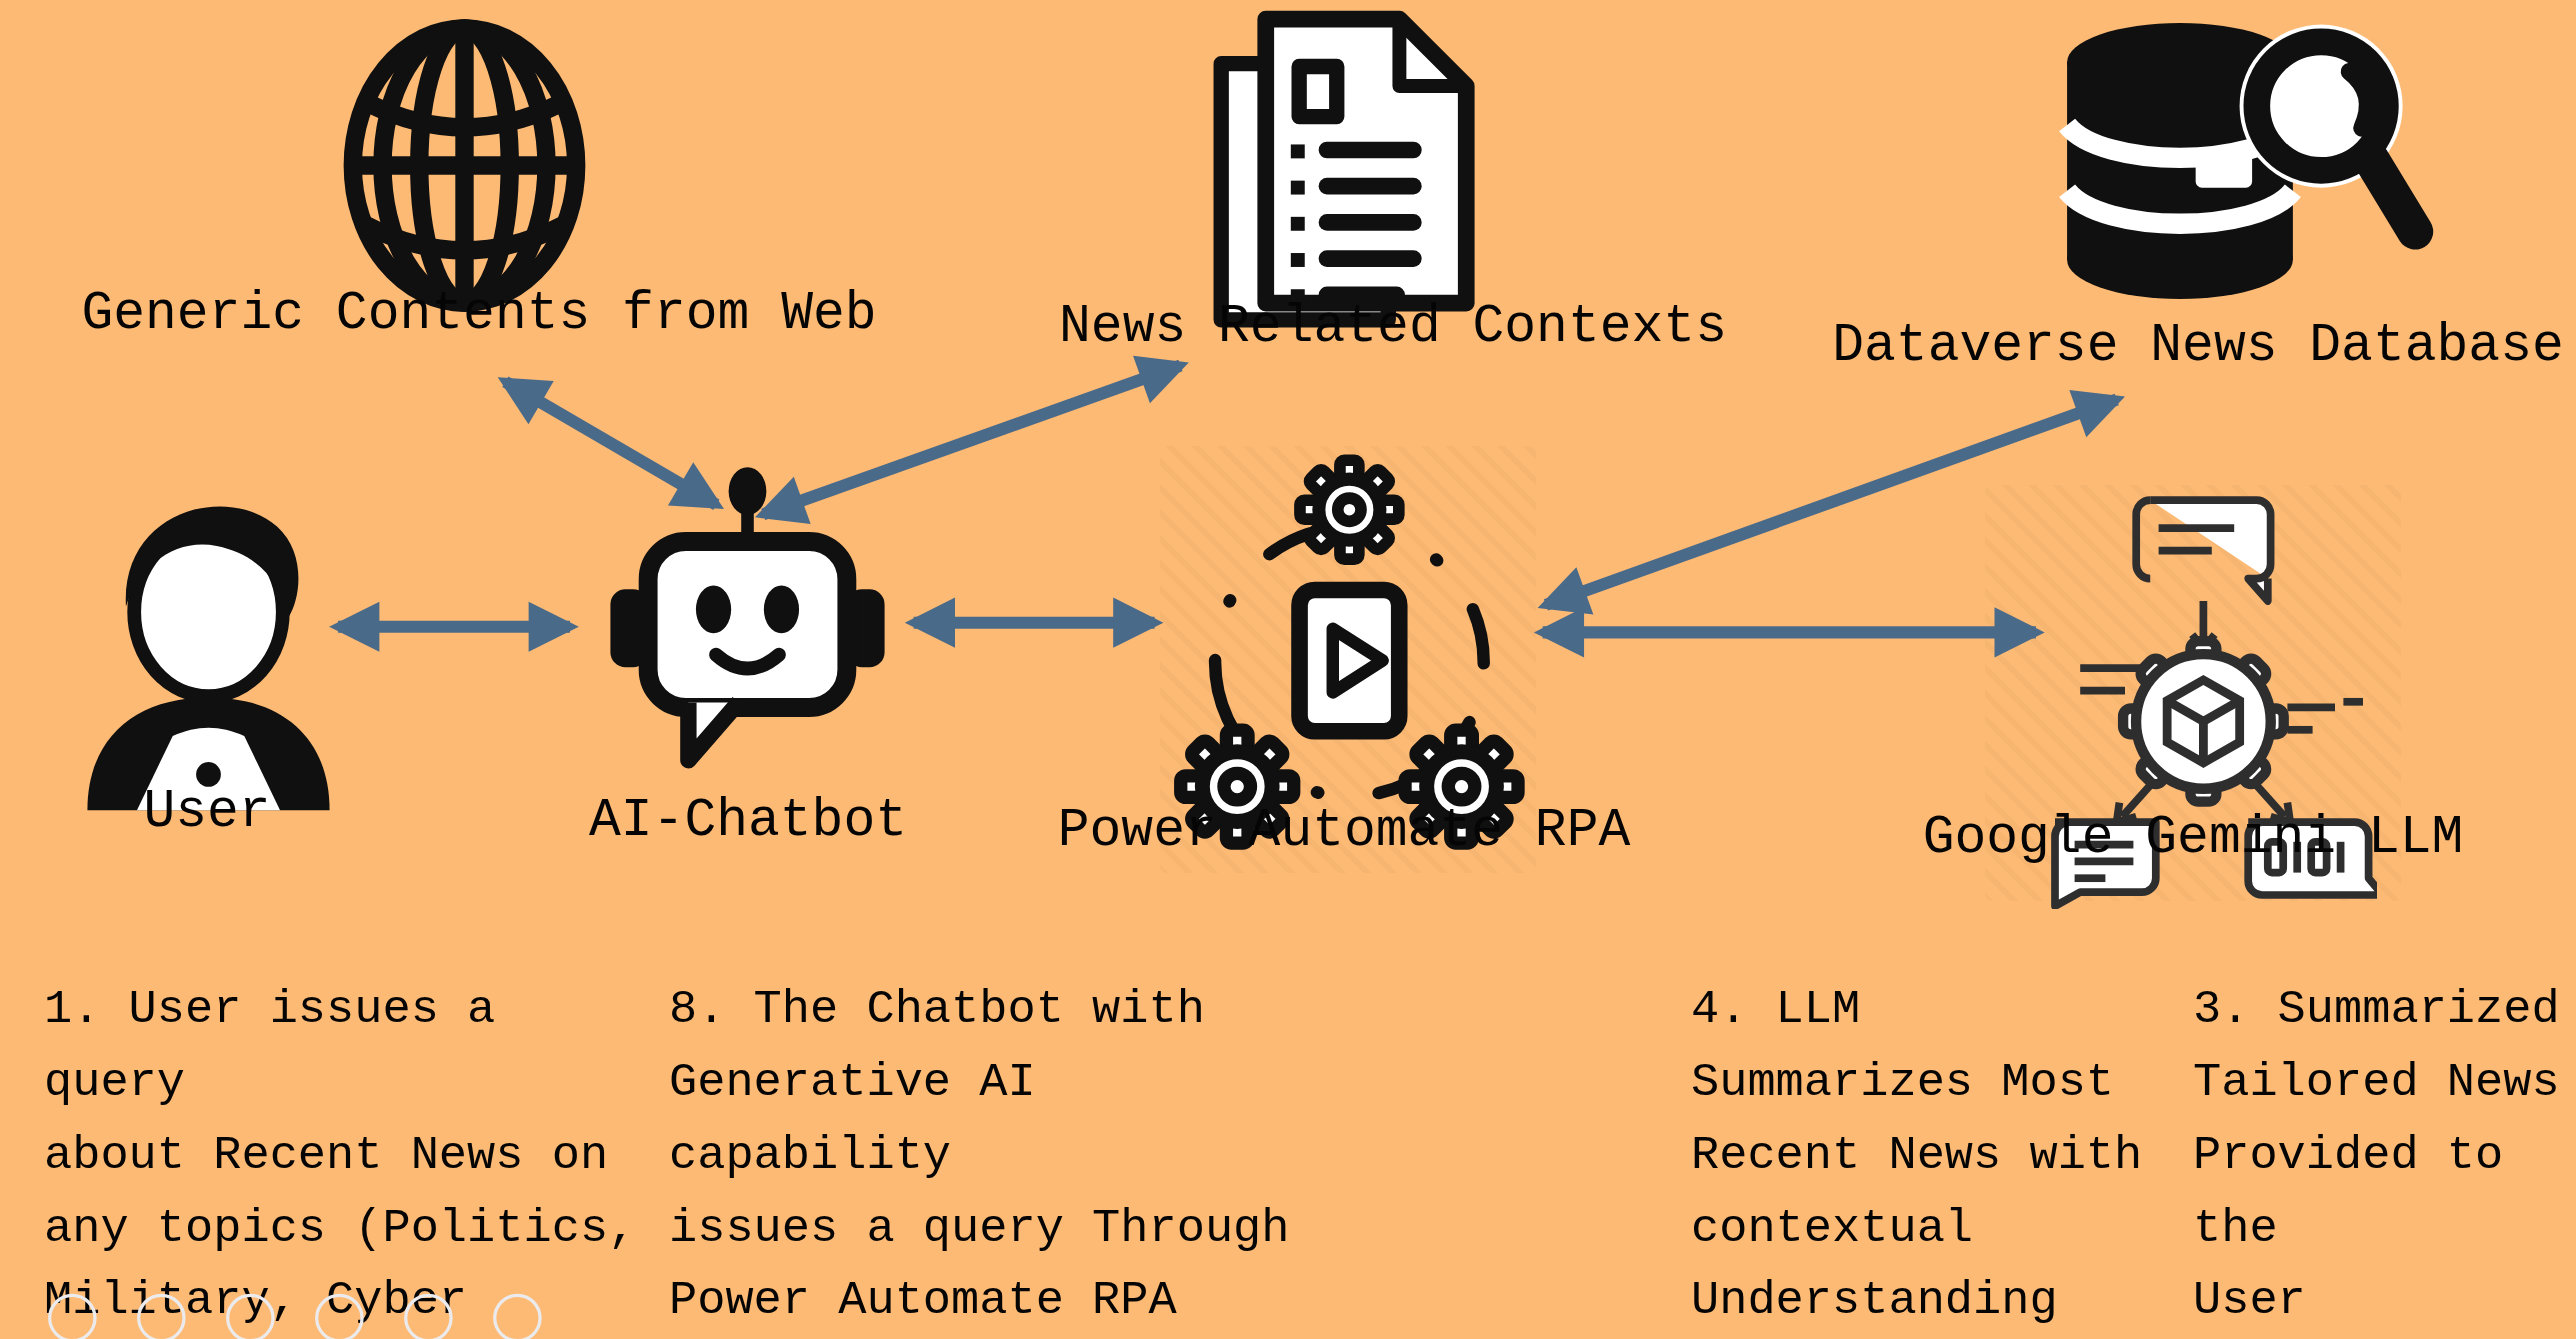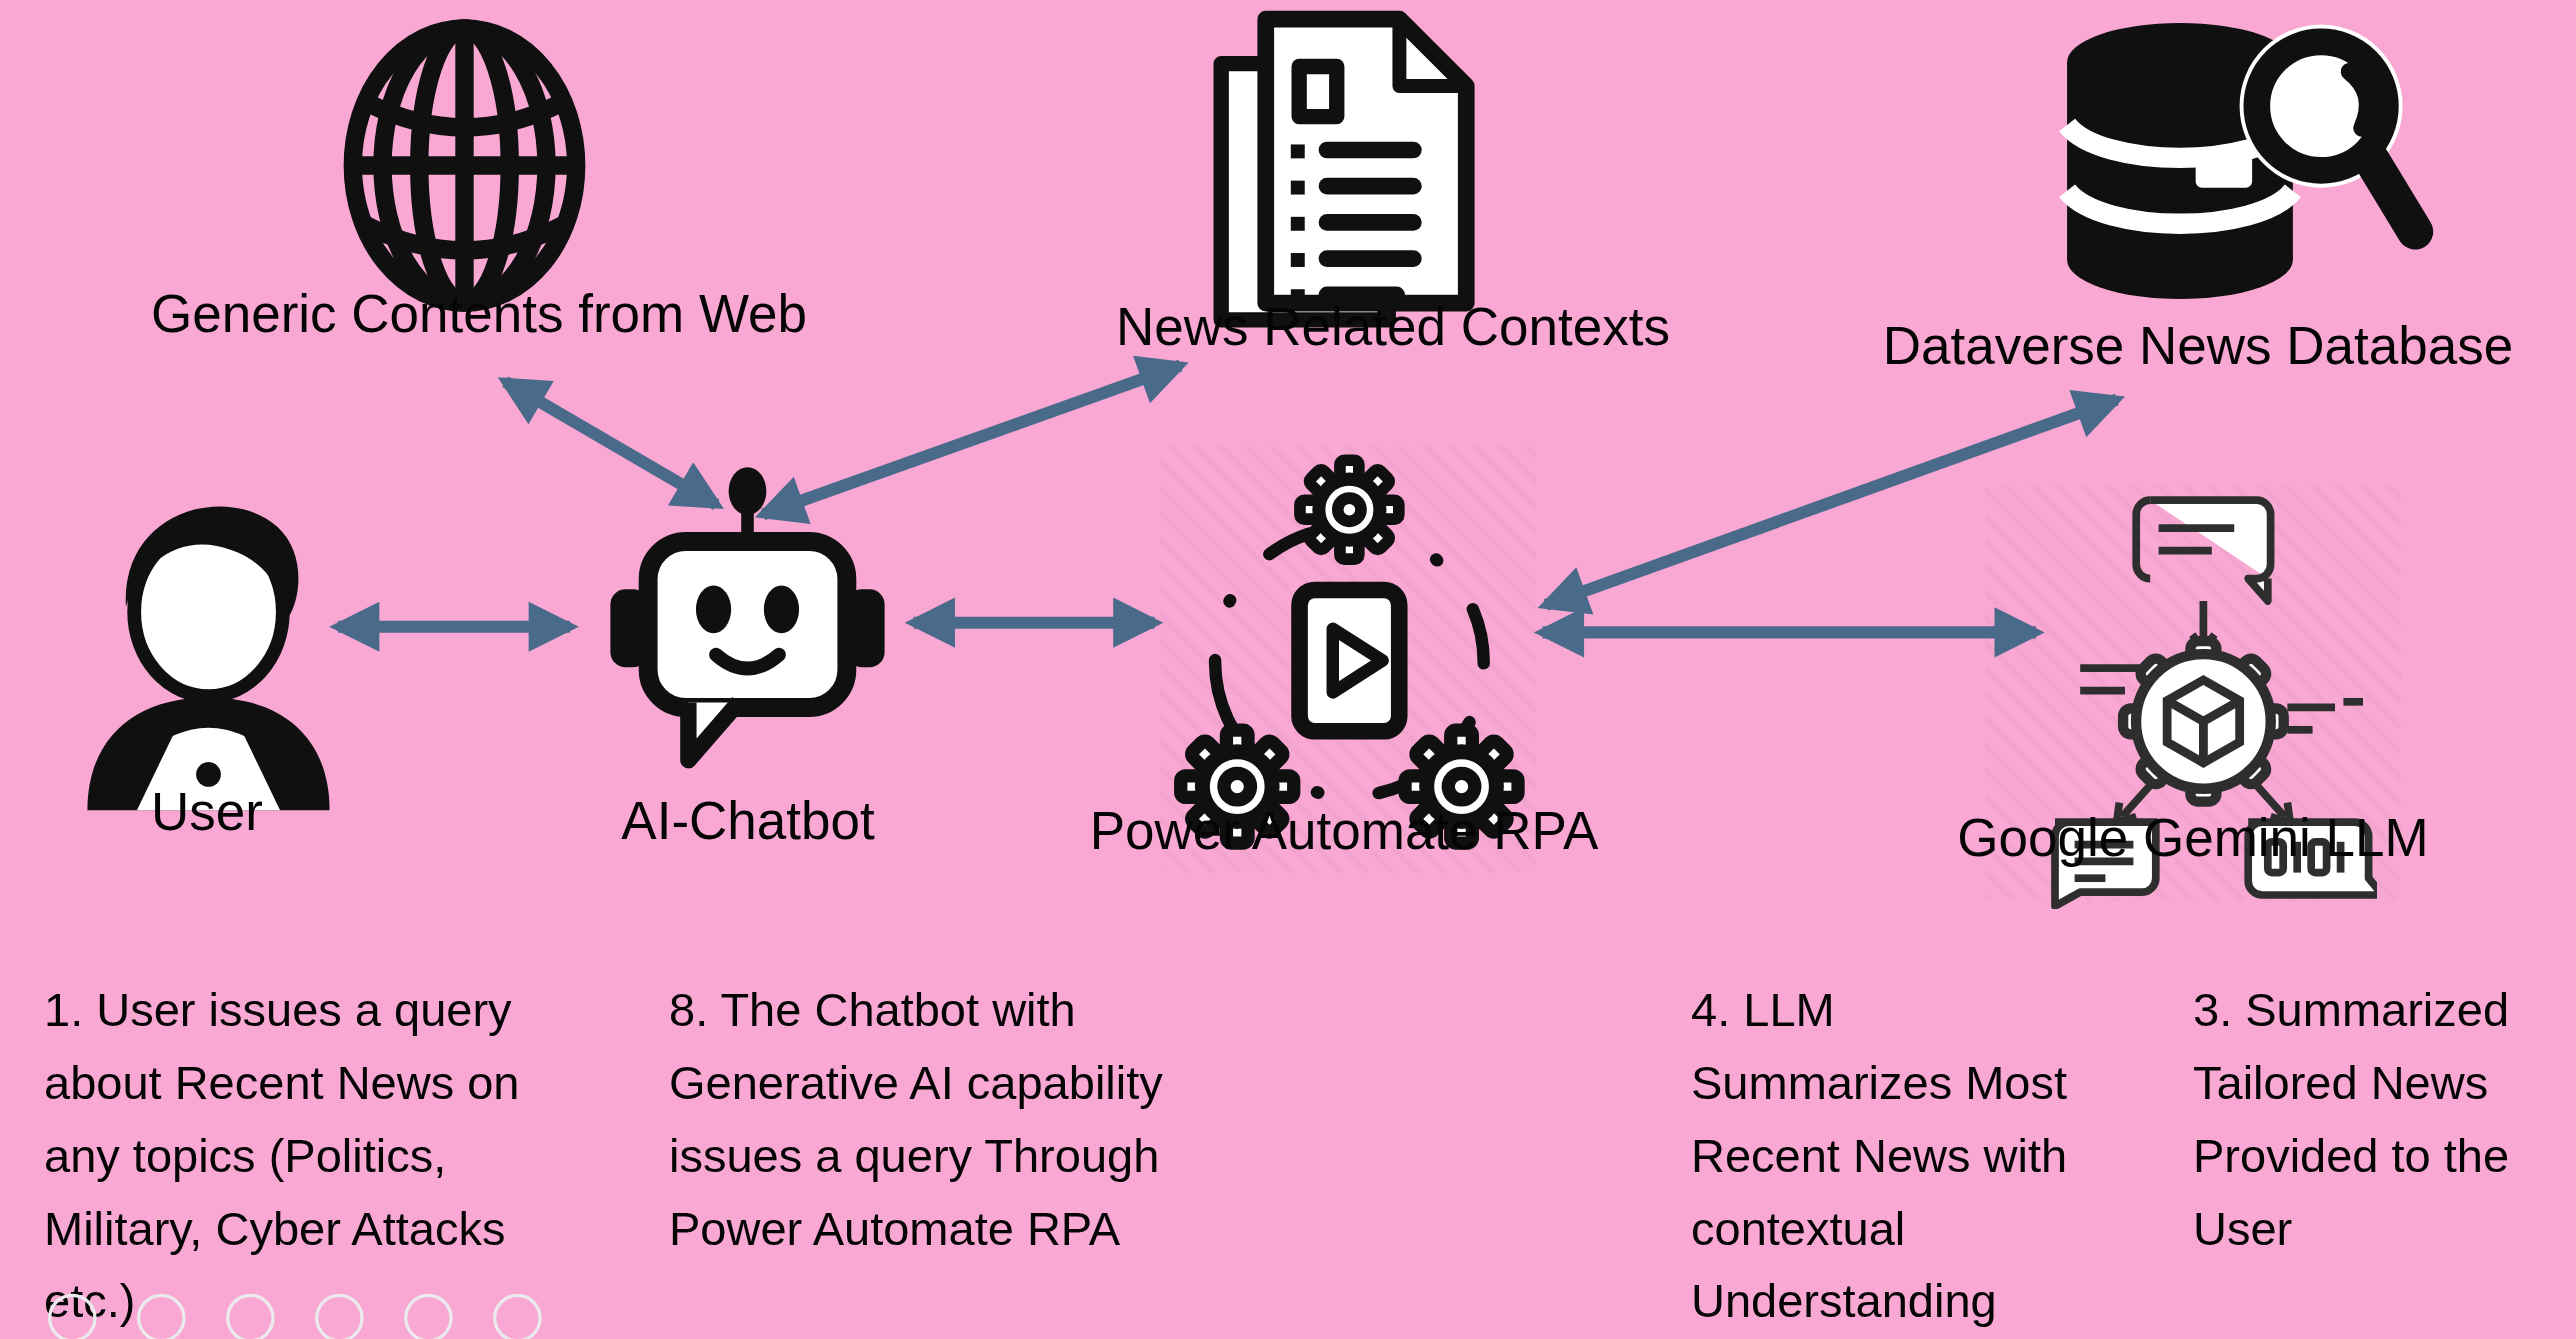--- a/index.html
+++ b/index.html
@@ -1,17 +1,17 @@
 <!DOCTYPE html>
 <html style="--arrow: #4a6a8a; --icon: #101010;font-size:13px"><head>
 <meta charset="utf-8">
 <style>
   html,body{margin:0;padding:0;background:#fff;}
-  .stage{position:relative;width:2576px;height:1340px;background:#f9a8d4;overflow:hidden;
-         font-family:Liberation Sans, sans-serif;color:#060606;}
+  .stage{position:relative;width:2576px;height:1340px;background:#fdba74;overflow:hidden;
+         font-family:Liberation Mono, monospace;color:#060606;}
   .icon{position:absolute;}
   .node-label{position:absolute;transform:translateX(-50%);font-size:53px;line-height:1.1;
               white-space:nowrap;color:#050505;}
   .step{position:absolute;top:974px;font-size:47px;line-height:1.55;white-space:pre-line;color:#050505;}
   .overlay{position:absolute;left:0;top:0;}
   .hatch{position:absolute;border-radius:6.5px;
          background:repeating-linear-gradient(45deg, rgba(0,0,0,0.028) 0 5.7px, rgba(0,0,0,0) 5.7px 18px);}
   .ghosts{position:absolute;}
 </style>
 </head>

